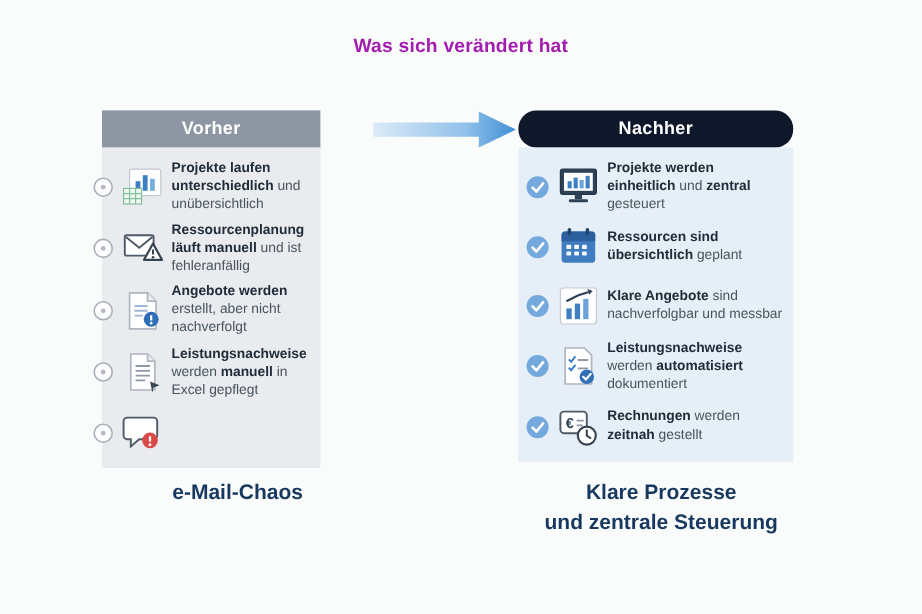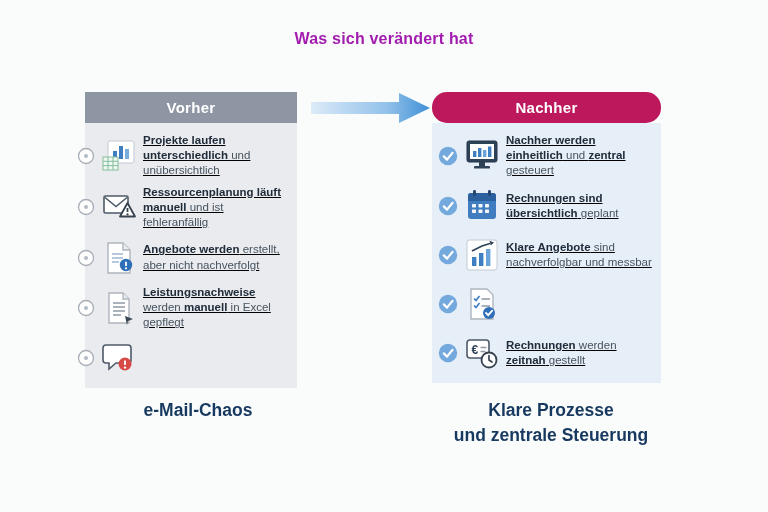--- a/index.html
+++ b/index.html
@@ -10,33 +10,33 @@
     position:relative;
     overflow:hidden;
   }
   .title{
     position:absolute;top:30px;left:0;width:100%;
     text-align:center;margin:0;
     font-size:16px;font-weight:700;color:#a21caf;
     letter-spacing:.2px;
   }
   .panel{position:absolute;top:92px;}
-  .panel.left{left:85px;width:212px;}
+  .panel.left{left:85px;width:182px;}
   .panel.right{left:432px;width:229px;}
   .panel-header{
     height:31px;line-height:31px;text-align:center;
     color:#ffffff;font-weight:700;font-size:15px;letter-spacing:.3px;
   }
   .panel.left .panel-header{background:#8d96a2;}
-  .panel.right .panel-header{background:#be185d;border-radius:15px;}
+  .panel.right .panel-header{background:#0f172a;border-radius:15px;}
   .panel-body{padding:10px 9px 8px 5px;}
   .panel.left .panel-body{background:#e9ebee;}
   .panel.right .panel-body{background:#e6eef7;}
 
-  .row{display:flex;align-items:center;gap:6px;min-height:43px;margin-bottom:6px;text-decoration:underline;}
+  .row{display:flex;align-items:center;gap:6px;min-height:43px;margin-bottom:6px;}
   .row:last-child{margin-bottom:0;}
   .bullet-circle{width:18px;height:18px;flex:0 0 18px;margin-left:-13px;}
   .check-circle{width:20px;height:20px;flex:0 0 20px;margin-left:1px;}
   .item-icon{width:36px;height:36px;flex:0 0 36px;display:inline-block;}
   .item-icon svg{width:100%;height:100%;display:block;}
   .row-text{font-size:11.5px;line-height:1.32;color:#47535f;}
   .row-text .b{font-weight:700;color:#202c3a;}
 
   .arrow-wrap{position:absolute;left:311px;top:91px;width:120px;height:34px;}
 
@@ -165,21 +165,21 @@
     <rect x="3" y="3" width="30" height="21" rx="2" fill="#2e4257" stroke="#24354a"></rect>
     <rect x="6" y="6" width="24" height="15" fill="#fff"></rect>
     <rect x="9" y="13" width="3.4" height="6" fill="#3e7fc4"></rect>
     <rect x="14" y="10" width="3.4" height="9" fill="#3e7fc4"></rect>
     <rect x="19" y="12" width="3.4" height="7" fill="#6aa4da"></rect>
     <rect x="24" y="8.5" width="3.4" height="10.5" fill="#3e7fc4"></rect>
     <rect x="15" y="24" width="6" height="4" fill="#2e4257"></rect>
     <rect x="10" y="28" width="16" height="2.6" rx="1.2" fill="#2e4257"></rect>
   </svg>
           </span>
-          <div class="row-text"><span class="b">Nachher werden einheitlich</span><span> und </span><span class="b">zentral</span><span> gesteuert</span></div>
+          <div class="row-text"><span class="b">Projekte werden einheitlich</span><span> und </span><span class="b">zentral</span><span> gesteuert</span></div>
         </div>
         <div class="row">
           <span class="check-circle"><svg viewBox="0 0 20 20">
   <circle cx="10" cy="10" r="9.2" fill="#74a9dd"></circle>
   <path d="M5.8 10.4 L9 13.6 L14.6 6.8" stroke="#fff" stroke-width="2.2" fill="none" stroke-linecap="round" stroke-linejoin="round"></path>
 </svg></span>
           <span class="item-icon">
             <svg viewBox="0 0 36 36">
     <rect x="4" y="5" width="28" height="26" rx="3" fill="#3f7dc0"></rect>
     <path d="M7 5 h22 a3 3 0 0 1 3 3 v5 H4 V8 a3 3 0 0 1 3 -3 Z" fill="#2c5f9e"></path>
@@ -188,21 +188,21 @@
     <g fill="#ffffff" opacity="0.95">
       <rect x="8" y="16" width="4" height="3.4" rx="0.6"></rect>
       <rect x="14.5" y="16" width="4" height="3.4" rx="0.6"></rect>
       <rect x="21" y="16" width="4" height="3.4" rx="0.6"></rect>
       <rect x="8" y="21.5" width="4" height="3.4" rx="0.6"></rect>
       <rect x="14.5" y="21.5" width="4" height="3.4" rx="0.6"></rect>
       <rect x="21" y="21.5" width="4" height="3.4" rx="0.6"></rect>
     </g>
   </svg>
           </span>
-          <div class="row-text"><span class="b">Rechnungen sind übersichtlich</span><span> geplant</span></div>
+          <div class="row-text"><span class="b">Ressourcen sind übersichtlich</span><span> geplant</span></div>
         </div>
         <div class="row">
           <span class="check-circle"><svg viewBox="0 0 20 20">
   <circle cx="10" cy="10" r="9.2" fill="#74a9dd"></circle>
   <path d="M5.8 10.4 L9 13.6 L14.6 6.8" stroke="#fff" stroke-width="2.2" fill="none" stroke-linecap="round" stroke-linejoin="round"></path>
 </svg></span>
           <span class="item-icon">
             <svg viewBox="0 0 36 36">
     <rect x="3" y="3" width="30" height="30" rx="2.5" fill="#fff" stroke="#c3c9d1"></rect>
     <rect x="8" y="20" width="4.4" height="9" fill="#3e7fc4"></rect>
@@ -223,20 +223,21 @@
             <svg viewBox="0 0 36 36">
     <path d="M7 3 h16 l6 6 v24 H7 Z" fill="#fff" stroke="#aeb5be" stroke-width="1.4"></path>
     <path d="M10 12.5 l2 2 3.5 -4.5" stroke="#3e7fc4" stroke-width="1.7" fill="none"></path>
     <path d="M17.5 13 h8.5" stroke="#8e99a6" stroke-width="1.5"></path>
     <path d="M10 19.5 l2 2 3.5 -4.5" stroke="#3e7fc4" stroke-width="1.7" fill="none"></path>
     <path d="M17.5 20 h8.5" stroke="#8e99a6" stroke-width="1.5"></path>
     <circle cx="25" cy="27" r="6" fill="#2f6fb8"></circle>
     <path d="M22 27 l2.2 2.2 4 -4.6" stroke="#fff" stroke-width="1.8" fill="none" stroke-linecap="round"></path>
   </svg>
           </span>
+          <div class="row-text"><span class="b">Leistungsnachweise</span><span> werden </span><span class="b">automatisiert</span><span> dokumentiert</span></div>
         </div>
         <div class="row">
           <span class="check-circle"><svg viewBox="0 0 20 20">
   <circle cx="10" cy="10" r="9.2" fill="#74a9dd"></circle>
   <path d="M5.8 10.4 L9 13.6 L14.6 6.8" stroke="#fff" stroke-width="2.2" fill="none" stroke-linecap="round" stroke-linejoin="round"></path>
 </svg></span>
           <span class="item-icon">
             <svg viewBox="0 0 36 36">
     <rect x="3" y="5" width="22" height="18" rx="3" fill="#fff" stroke="#4e5a68" stroke-width="1.6"></rect>
     <text x="7.5" y="19" font-size="12" font-weight="bold" fill="#2e4257" font-family="inherit">€</text>

